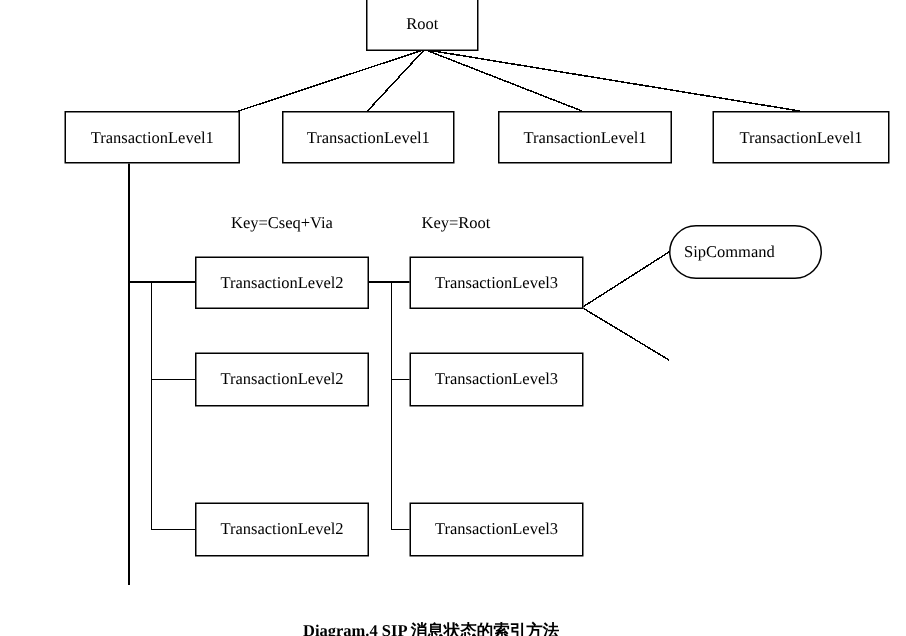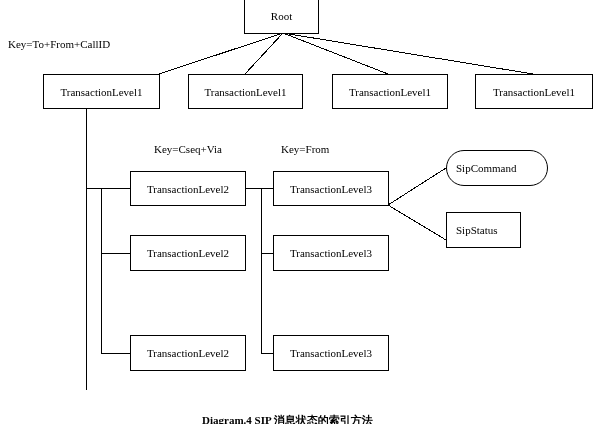--- a/index.html
+++ b/index.html
@@ -87,37 +87,36 @@
 
       <line x1="388" y1="205" x2="446" y2="168"></line>
       <line x1="388" y1="205" x2="446" y2="240"></line>
     </g>
   </svg>
 
   <div class="node" style="left:244px; top:-2px; width:75px; height:36px;">
     <span>Root</span>
   </div>
 
-  <div class="keylabel" style="left:8px; top:38px;">Key=To+From+CallID</div>
 
   <div class="node" style="left:43px; top:74px; width:117px; height:35px;">
     <span>TransactionLevel1</span>
   </div>
   <div class="node" style="left:188px; top:74px; width:115px; height:35px;">
     <span>TransactionLevel1</span>
   </div>
   <div class="node" style="left:332px; top:74px; width:116px; height:35px;">
     <span>TransactionLevel1</span>
   </div>
   <div class="node" style="left:475px; top:74px; width:118px; height:35px;">
     <span>TransactionLevel1</span>
   </div>
 
   <div class="keylabel" style="left:154px; top:143px;">Key=Cseq+Via</div>
-  <div class="keylabel" style="left:281px; top:143px;">Key=From</div>
+  <div class="keylabel" style="left:281px; top:143px;">Key=Root</div>
 
   <div class="node" style="left:130px; top:171px; width:116px; height:35px;">
     <span>TransactionLevel2</span>
   </div>
   <div class="node" style="left:130px; top:235px; width:116px; height:36px;">
     <span>TransactionLevel2</span>
   </div>
   <div class="node" style="left:130px; top:335px; width:116px; height:36px;">
     <span>TransactionLevel2</span>
   </div>
@@ -128,19 +127,16 @@
   <div class="node" style="left:273px; top:235px; width:116px; height:36px;">
     <span>TransactionLevel3</span>
   </div>
   <div class="node" style="left:273px; top:335px; width:116px; height:36px;">
     <span>TransactionLevel3</span>
   </div>
 
   <div class="node left-align" style="left:446px; top:150px; width:102px; height:36px;border-radius:18px;">
     <span>SipCommand</span>
   </div>
-  <div class="node left-align" style="left:446px; top:212px; width:75px; height:36px;">
-    <span>SipStatus</span>
-  </div>
 
   <div class="caption" style="left:202px; top:394px;margin-top:19px;">Diagram.4 SIP 消息状态的索引方法</div>
 
 </div>
 
 </body></html>

